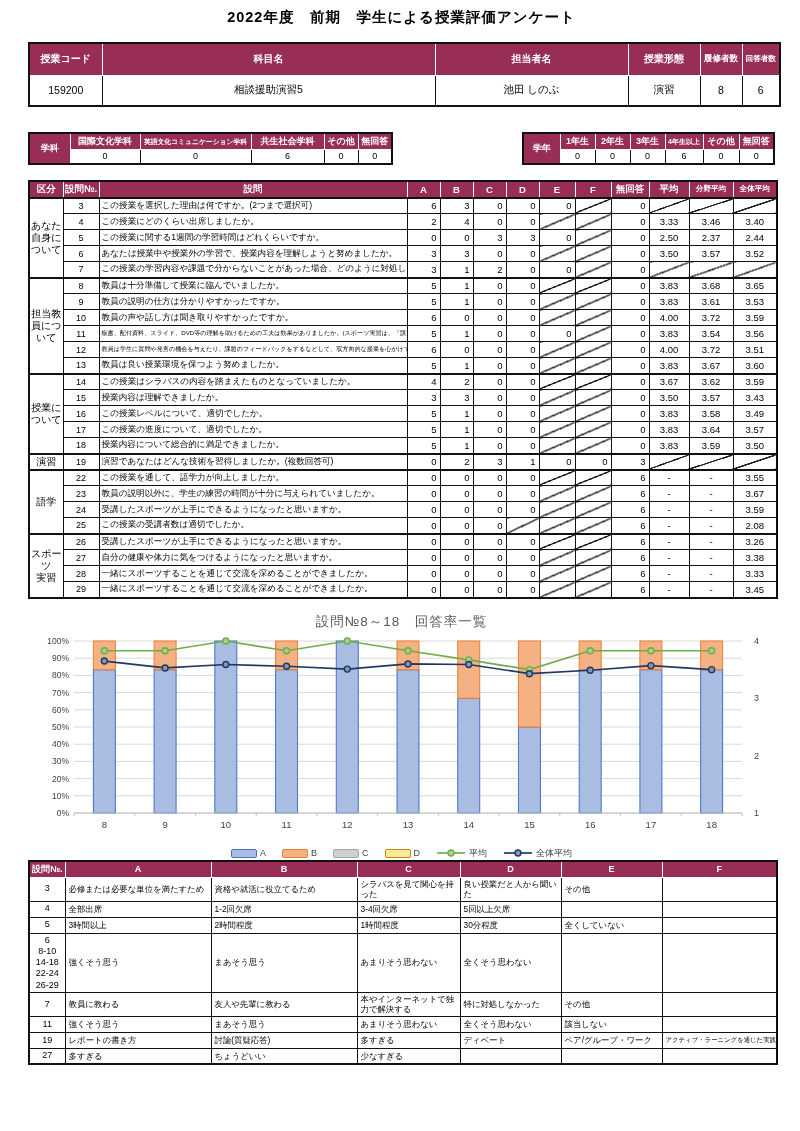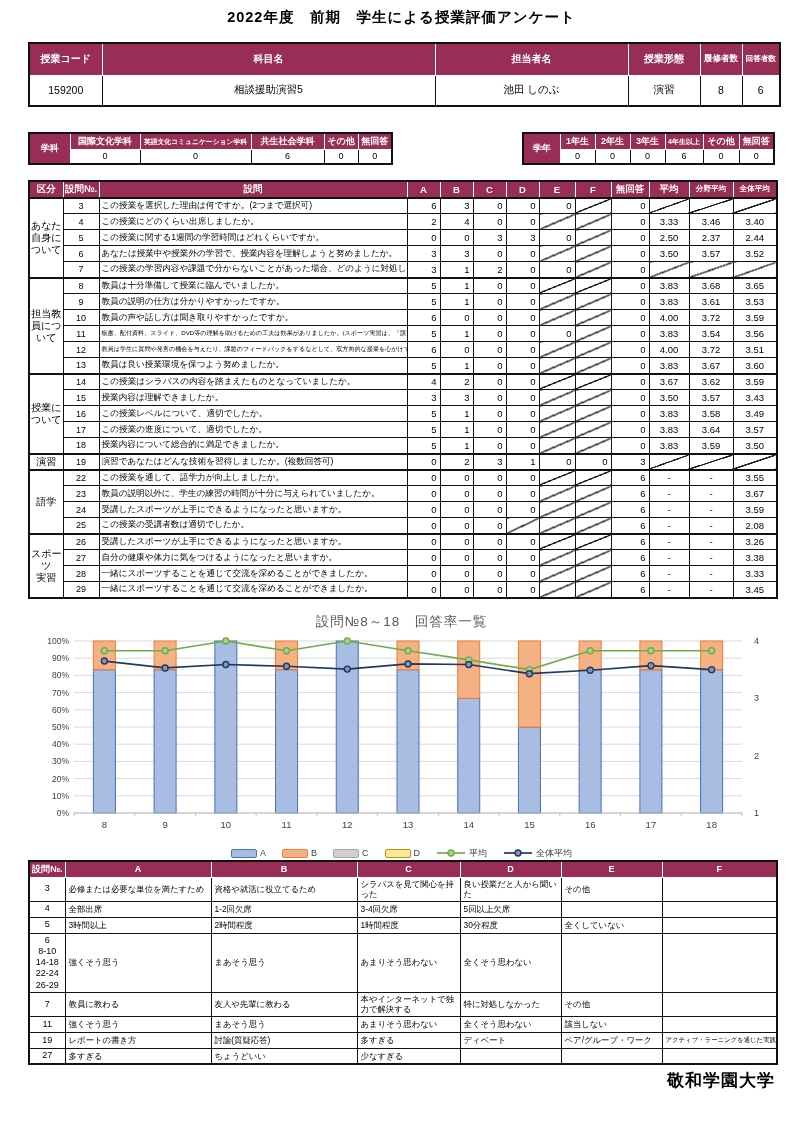--- a/index.html
+++ b/index.html
@@ -782,15 +782,14 @@
           <td>多すぎる</td>
           <td>ちょうどいい</td>
           <td>少なすぎる</td>
           <td></td>
           <td></td>
           <td></td>
         </tr>
       </tbody>
     </table>
 
-  <div class="footer">敬和学園大学</div>
 
 </div>
 
 </body></html>

